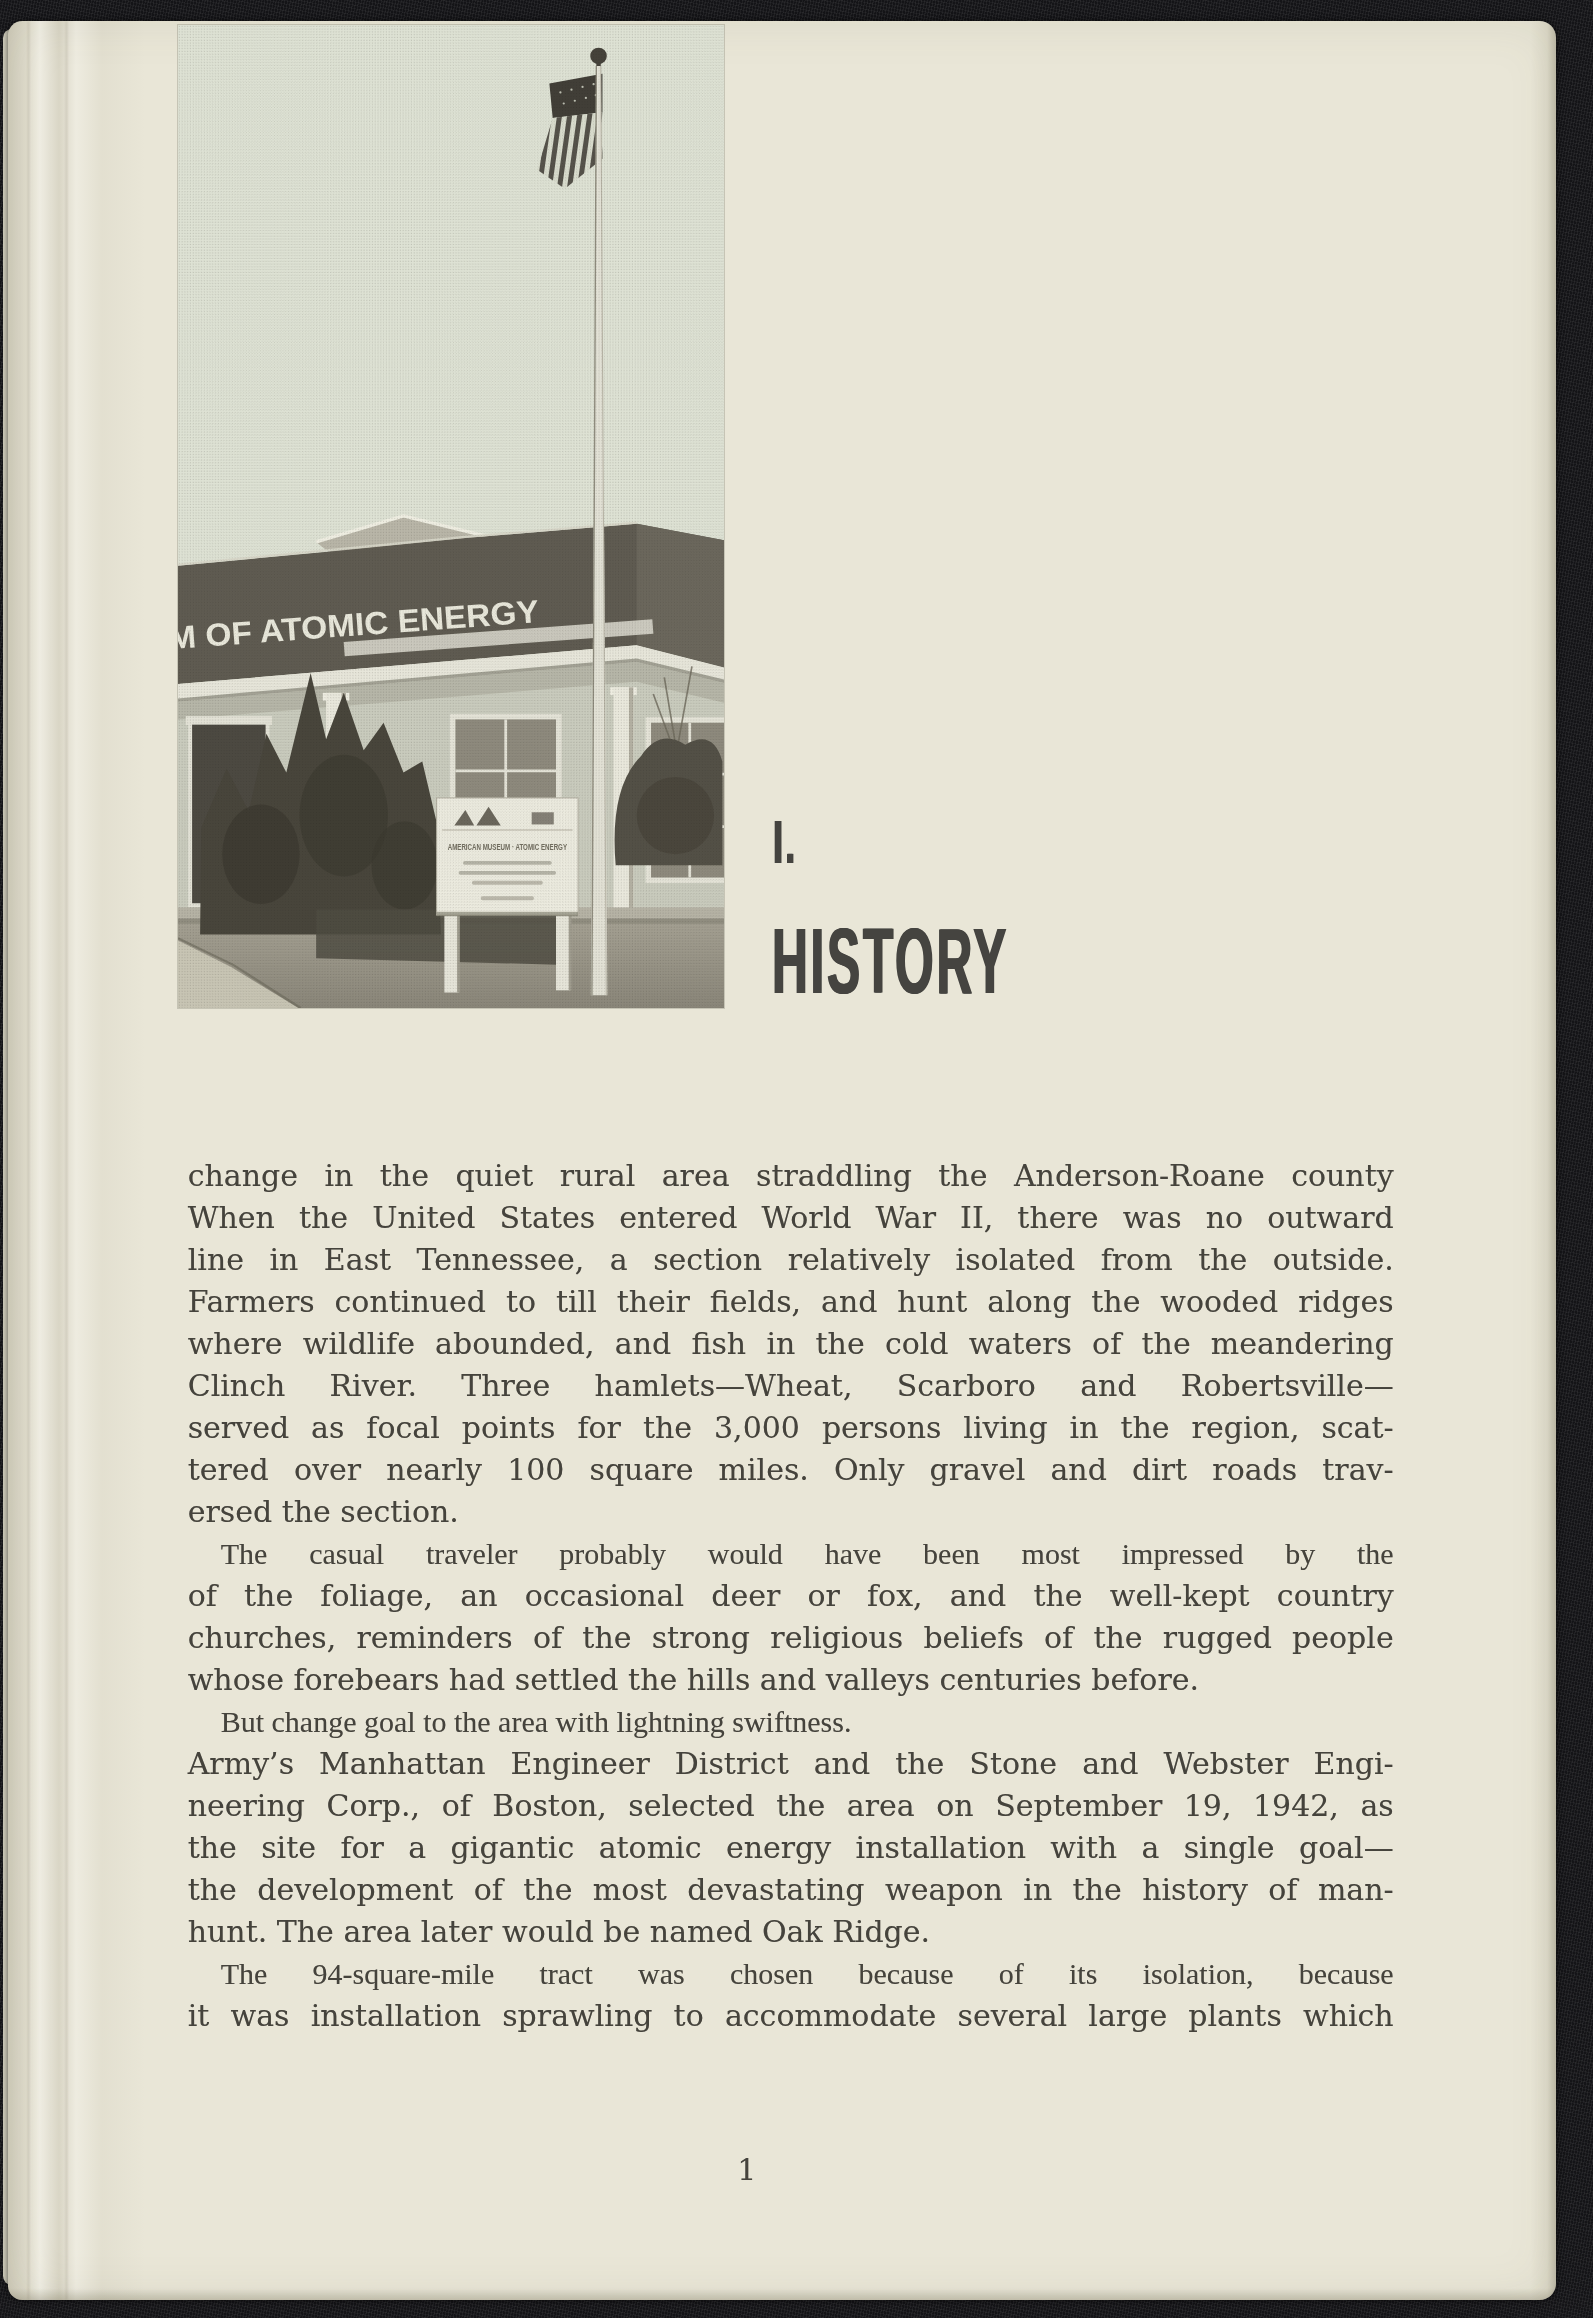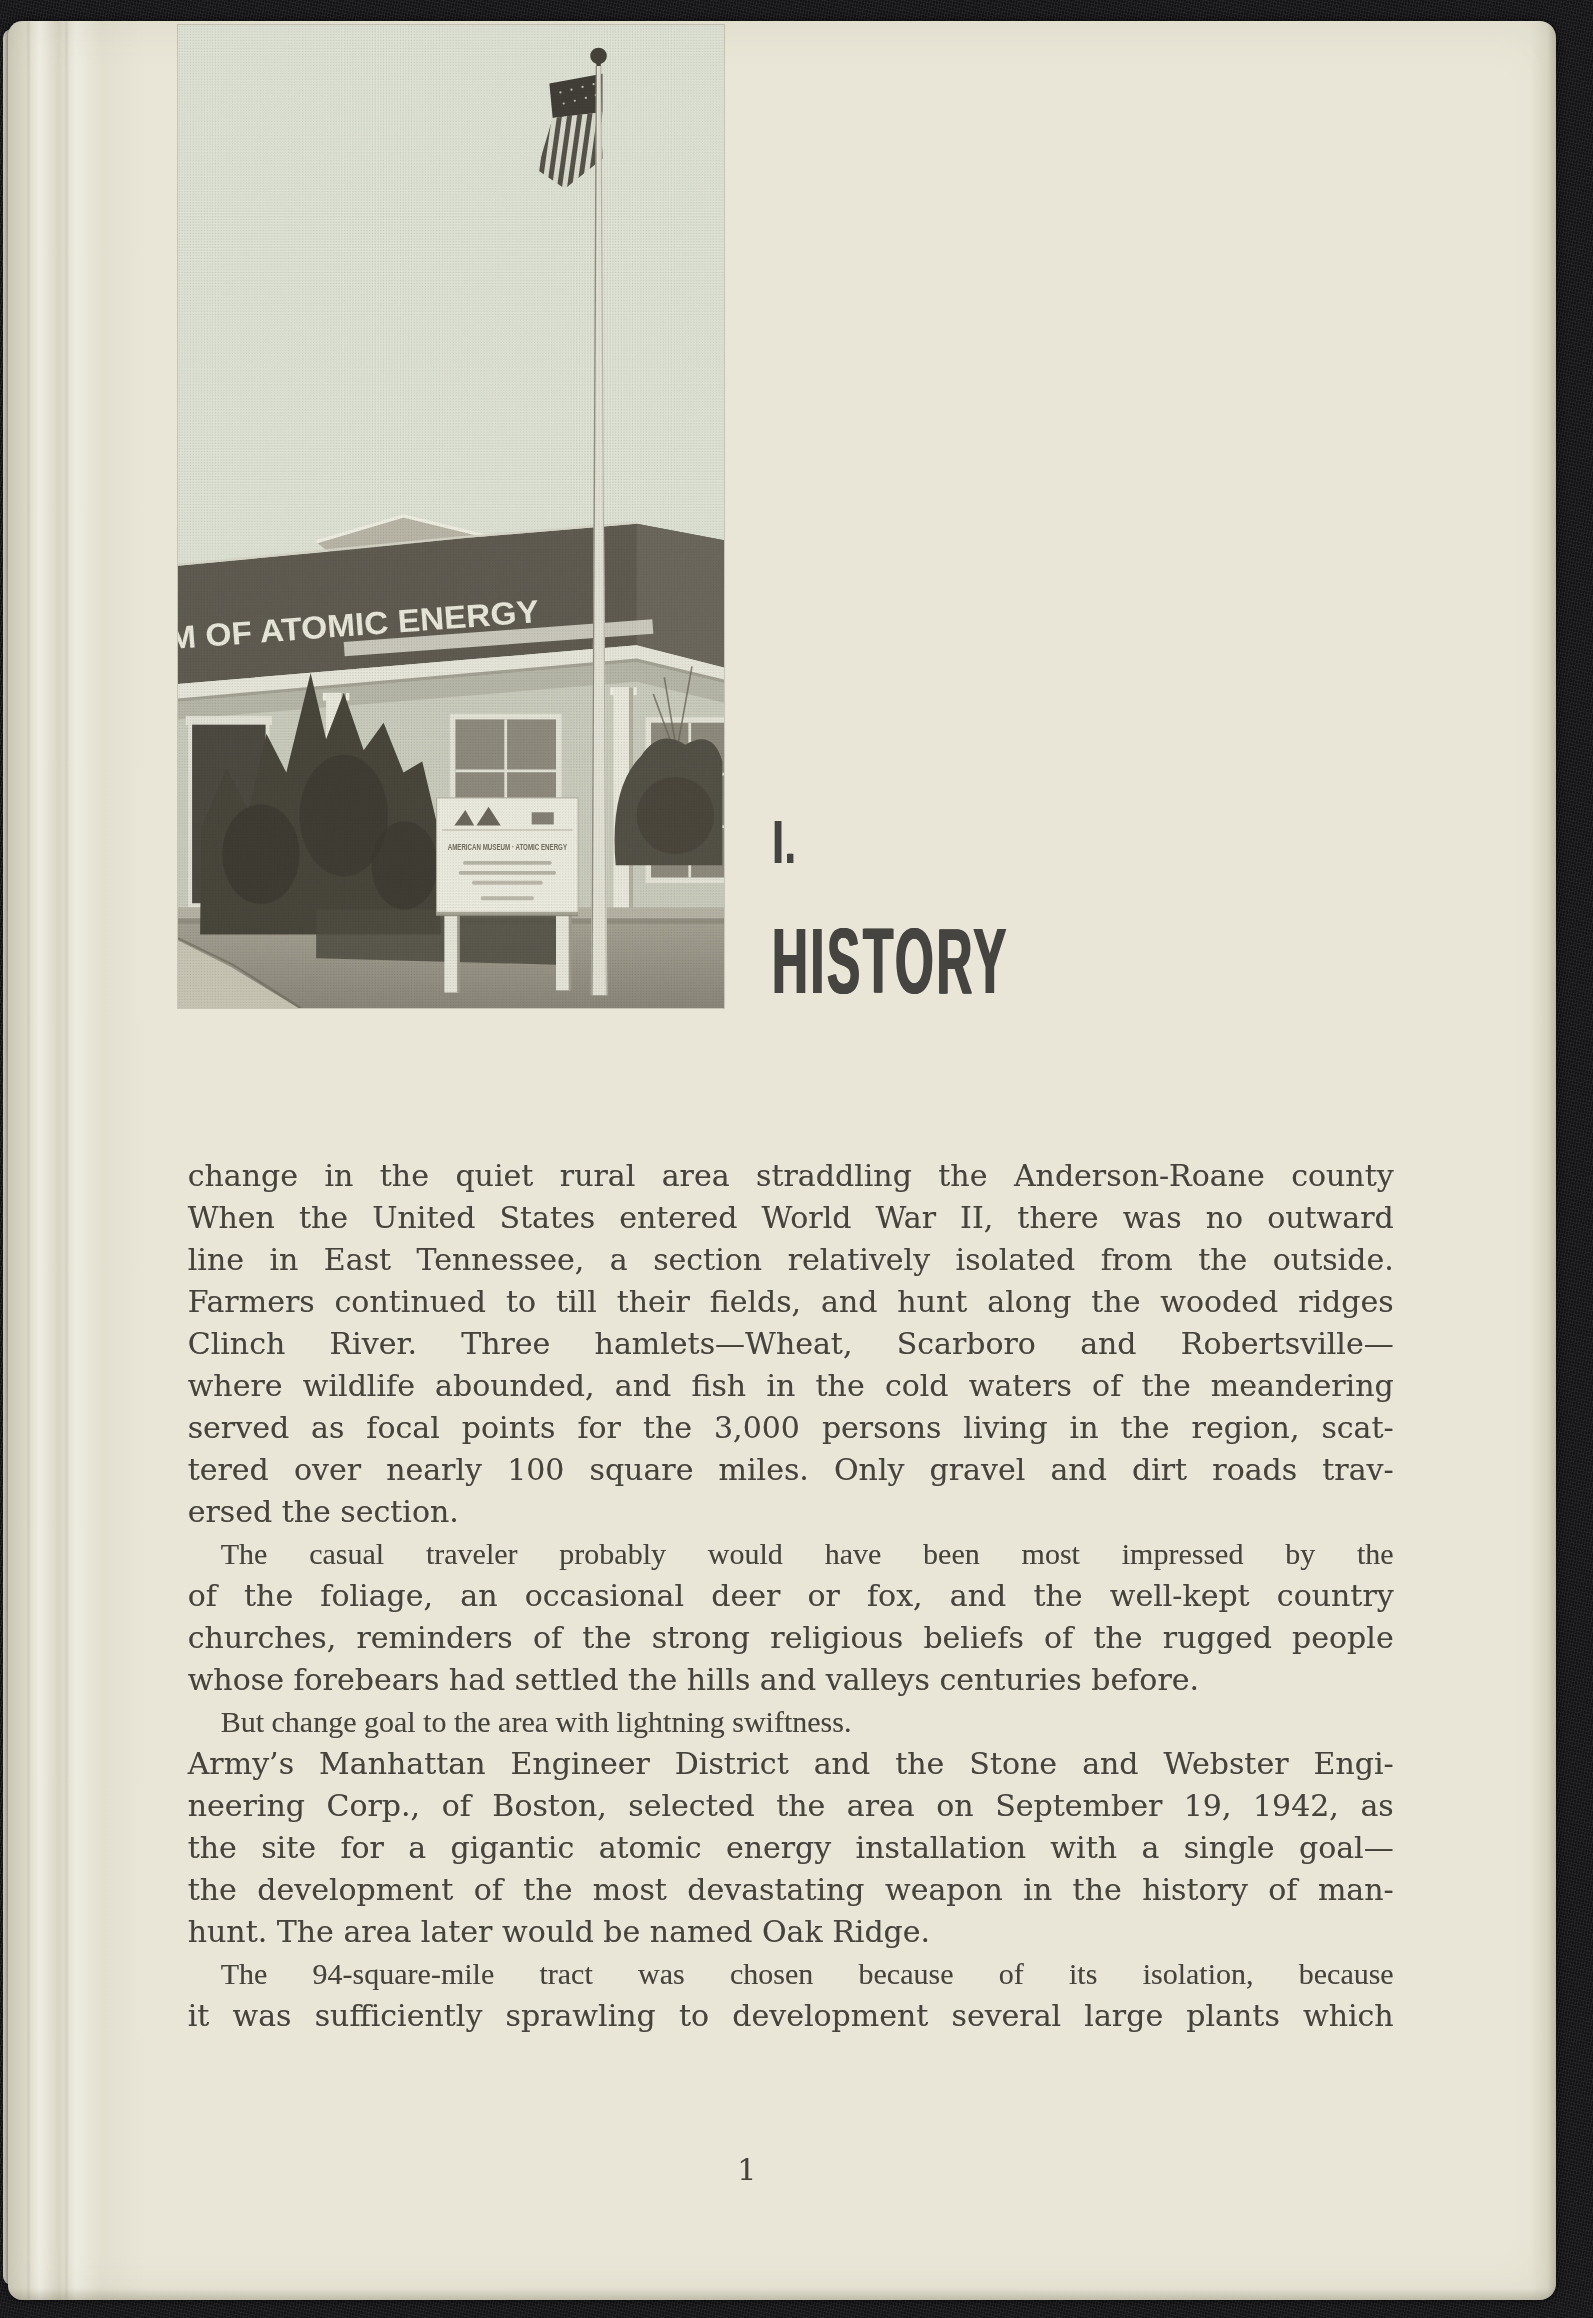--- a/index.html
+++ b/index.html
@@ -268,37 +268,37 @@
     </div>
 
     <div class="chapter-numeral">I.</div>
     <div class="chapter-title">HISTORY</div>
 
     <div class="body-text">
         <div class="line just">change in the quiet rural area straddling the Anderson-Roane county</div>
         <div class="line just">When the United States entered World War II, there was no outward</div>
         <div class="line just">line in East Tennessee, a section relatively isolated from the outside.</div>
         <div class="line just">Farmers continued to till their fields, and hunt along the wooded ridges</div>
+        <div class="line just">where wildlife abounded, and fish in the cold waters of the meandering</div>
         <div class="line just">Clinch River. Three hamlets—Wheat, Scarboro and Robertsville—</div>
-        <div class="line just">where wildlife abounded, and fish in the cold waters of the meandering</div>
         <div class="line just">served as focal points for the 3,000 persons living in the region, scat-</div>
         <div class="line just">tered over nearly 100 square miles. Only gravel and dirt roads trav-</div>
         <div class="line">ersed the section.</div>
         <div class="line indent just">The casual traveler probably would have been most impressed by the</div>
         <div class="line just">of the foliage, an occasional deer or fox, and the well-kept country</div>
         <div class="line just">churches, reminders of the strong religious beliefs of the rugged people</div>
         <div class="line">whose forebears had settled the hills and valleys centuries before.</div>
         <div class="line indent">But change goal to the area with lightning swiftness.</div>
         <div class="line just">Army’s Manhattan Engineer District and the Stone and Webster Engi-</div>
         <div class="line just">neering Corp., of Boston, selected the area on September 19, 1942, as</div>
         <div class="line just">the site for a gigantic atomic energy installation with a single goal—</div>
         <div class="line just">the development of the most devastating weapon in the history of man-</div>
         <div class="line">hunt. The area later would be named Oak Ridge.</div>
         <div class="line indent just">The 94-square-mile tract was chosen because of its isolation, because</div>
-        <div class="line just">it was sufficiently sprawling to development several large plants which</div>
+        <div class="line just">it was installation sprawling to accommodate several large plants which</div>
       </div>
 
     <div class="page-number">1</div>
 
     <div class="gutter-shade"></div>
     <div class="crease c1"></div>
     <div class="crease c2"></div>
     <div class="right-edge-shade"></div>
     <div class="bottom-edge-shade"></div>
   </div>

